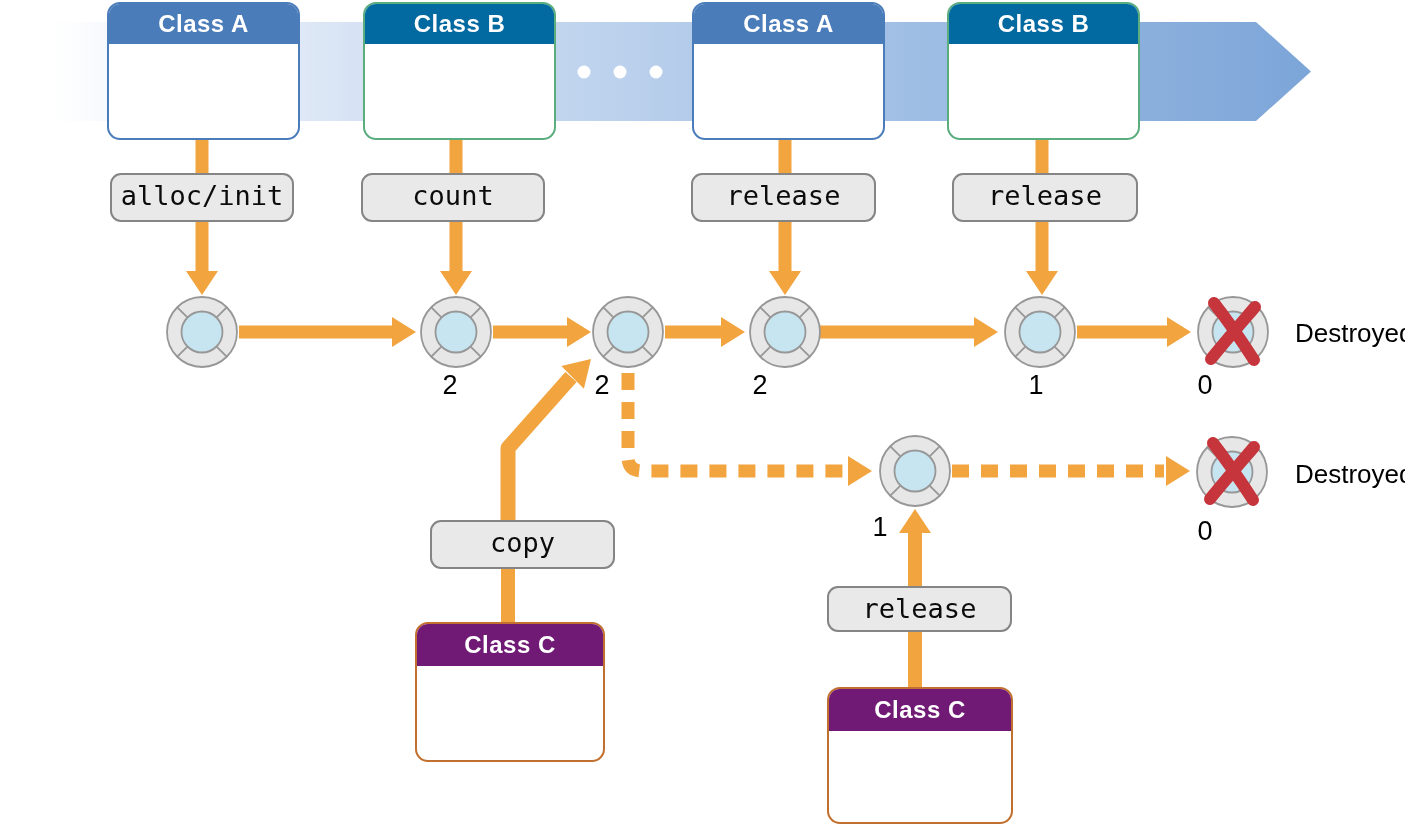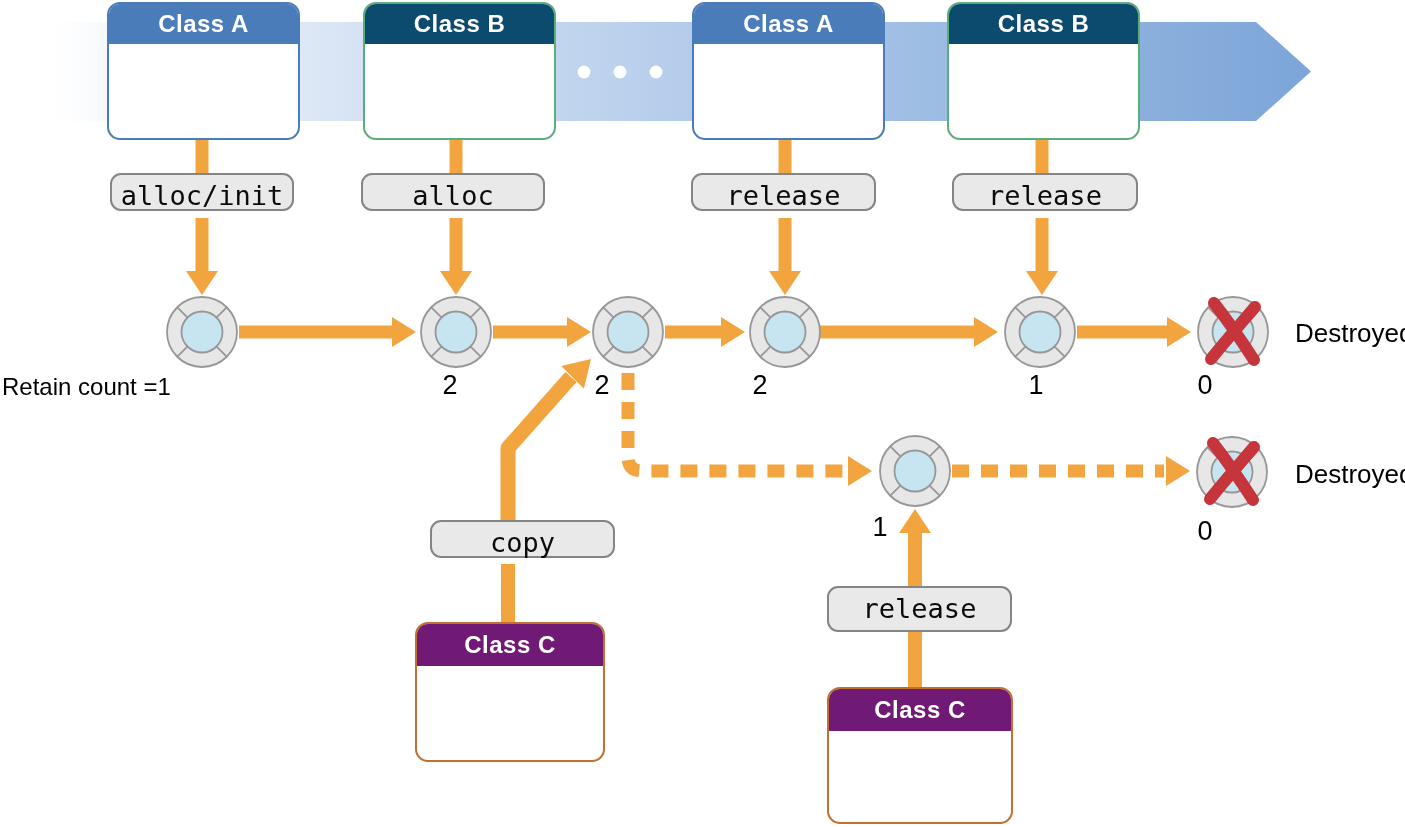--- a/index.html
+++ b/index.html
@@ -23,27 +23,27 @@
     height:40px;line-height:40px;
     text-align:center;
     color:#ffffff;
     font-weight:bold;
     font-size:24px;
     letter-spacing:.5px;
   }
   .card-a{border-color:#4A7CBA;}
   .card-a .card-header{background:#4A7CBA;}
   .card-b{border-color:#5BAD7E;}
-  .card-b .card-header{background:#0c4a6e;}
+  .card-b .card-header{background:#0369a1;}
   .card-c{border-color:#C1702F;}
   .card-c .card-header{background:#701a75;}
   .pill{
     position:absolute;z-index:3;
     box-sizing:border-box;
-    height:38px;line-height:41px;
+    height:49px;line-height:41px;
     border:2px solid #858585;
     border-radius:11px;
     background:#E9E9E9;
     text-align:center;
     font-family:"DejaVu Sans Mono", monospace;
     font-size:27px;
     color:#0b0b0b;
   }
   .count{
     position:absolute;z-index:3;
@@ -174,27 +174,26 @@
 
   <div class="card card-c" style="left:415px;top:622px;width:190px;height:140px">
     <div class="card-header" style="height:42px;line-height:42px">Class C</div>
   </div>
 
   <div class="card card-c" style="left:827px;top:687px;width:186px;height:137px">
     <div class="card-header" style="height:42px;line-height:42px">Class C</div>
   </div>
 
   <div class="pill" style="left:110px;top:173px;width:184px">alloc/init</div>
-  <div class="pill" style="left:361px;top:173px;width:184px">alloc</div>
+  <div class="pill" style="left:361px;top:173px;width:184px">count</div>
   <div class="pill" style="left:691px;top:173px;width:185px">release</div>
   <div class="pill" style="left:952px;top:173px;width:186px">release</div>
   <div class="pill" style="left:430px;top:520px;width:185px">copy</div>
   <div class="pill" style="left:827px;top:586px;width:185px;height:46px">release</div>
 
-  <div class="retain-label" style="left:2px;top:373px">Retain count =1</div>
 
   <div class="count" style="left:428px;top:370px">2</div>
   <div class="count" style="left:580px;top:370px">2</div>
   <div class="count" style="left:738px;top:370px">2</div>
   <div class="count" style="left:1014px;top:370px">1</div>
   <div class="count" style="left:1183px;top:370px">0</div>
 
   <div class="count" style="left:858px;top:512px">1</div>
   <div class="count" style="left:1183px;top:516px">0</div>
 

